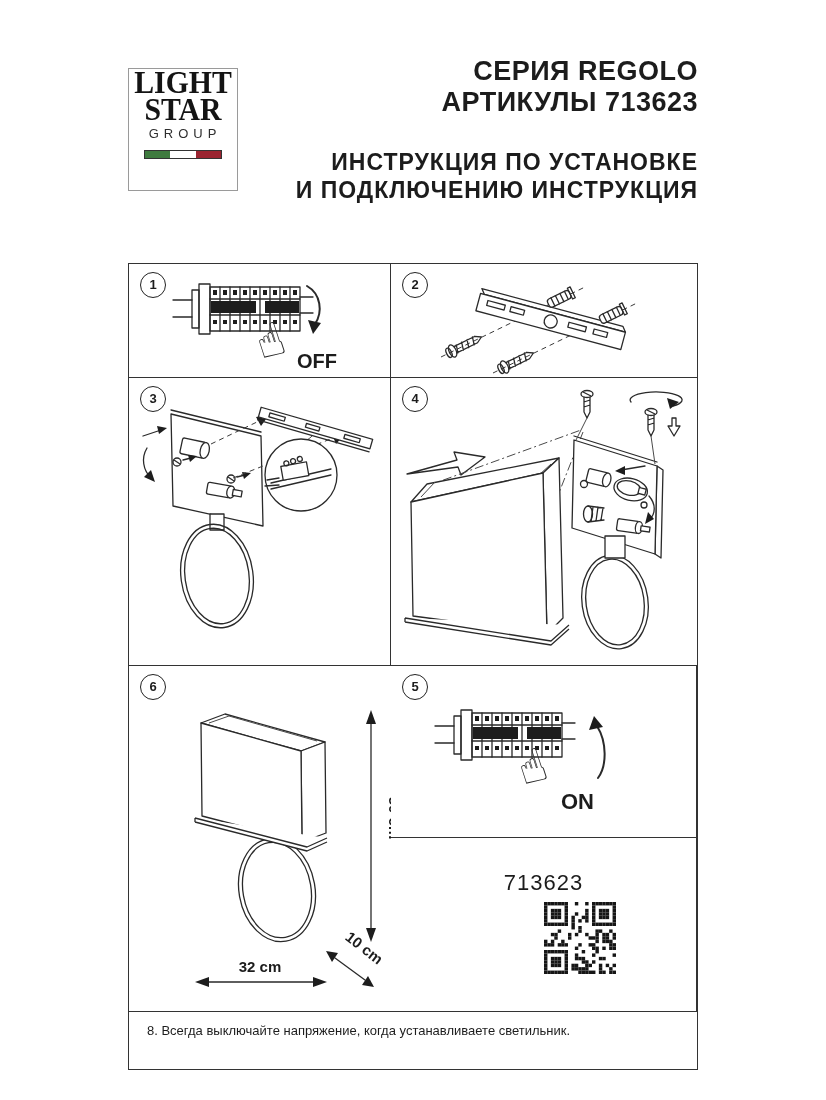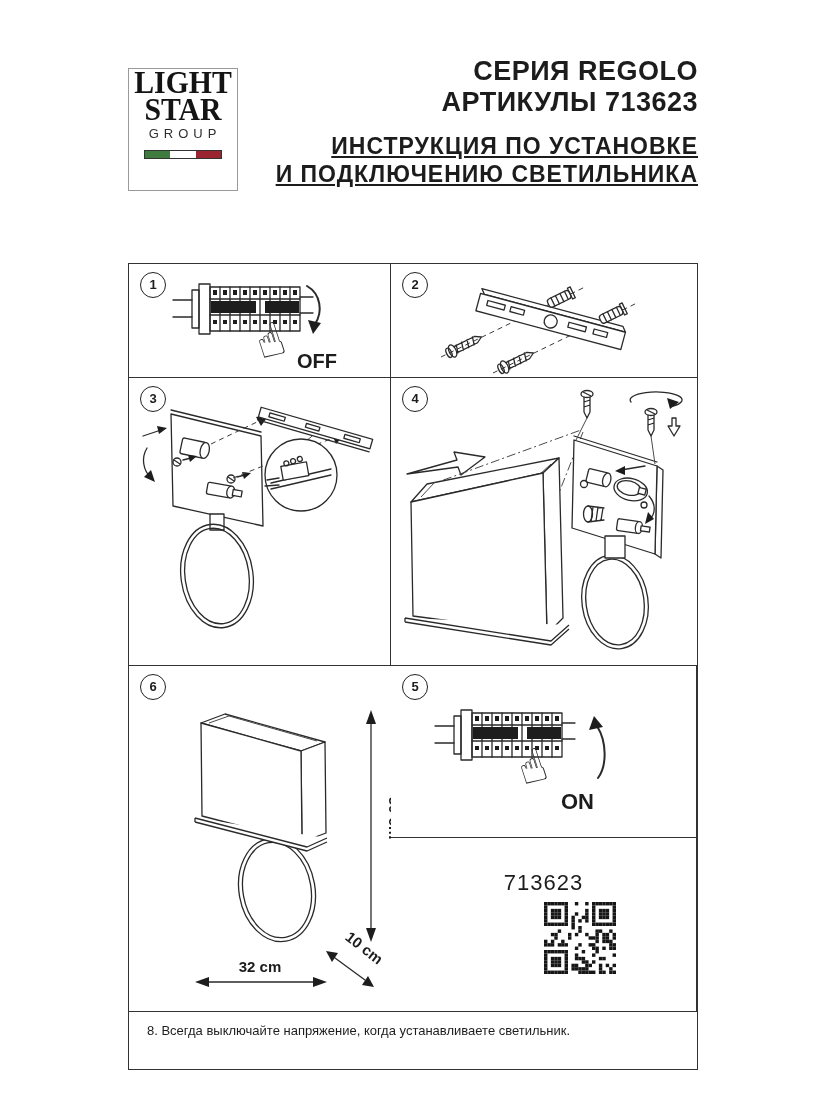--- a/index.html
+++ b/index.html
@@ -8,21 +8,21 @@
   
   .logo-box{position:absolute;left:128px;top:68px;width:110px;height:123px;
             border:1px solid #9a9a9a;box-sizing:border-box;text-align:center;}
   .logo-word{font-family:"Liberation Serif",serif;font-weight:700;font-size:31px;line-height:27px;
              letter-spacing:0px;color:#141414;transform:scaleX(.96);}
   .logo-group{font-size:13px;letter-spacing:5px;color:#2e2e2e;margin-top:3px;padding-left:4px;}
   .logo-flag{width:76px;height:7px;margin:9px auto 0;border:1px solid #333;display:flex;box-sizing:content-box;}
   .logo-flag div{flex:1;height:100%;}
   .title-block{position:absolute;right:128px;top:56px;text-align:right;}
   .title-line{font-weight:700;font-size:27px;line-height:31px;letter-spacing:.5px;}
-  .instr-block{margin-top:14px;text-decoration:underline;}
+  .instr-block{margin-top:30px;}
   .instr-line{font-weight:700;font-size:23px;line-height:28px;letter-spacing:1px;}
   
   .grid{position:absolute;left:128px;top:263px;width:570px;height:807px;box-sizing:border-box;
         border:1.5px solid #333;display:grid;grid-template-columns:262px 1fr;
         grid-template-rows:114px 288px 172px 174px 1fr;}
   .cell{position:relative;box-sizing:border-box;overflow:hidden;}
   .b-r{border-right:1.4px solid #333;}
   .b-b{border-bottom:1.4px solid #333;}
   .cell svg{position:absolute;left:0;top:0;}
   .num-badge{position:absolute;left:11px;top:8px;width:24px;height:24px;border:1.4px solid #222;
@@ -57,21 +57,21 @@
       <div style="background:#ffffff"></div>
       <div style="background:#9a2430"></div>
     </div>
   </div>
 
   <div class="title-block">
     <div class="title-line">СЕРИЯ REGOLO</div>
     <div class="title-line">АРТИКУЛЫ 713623</div>
     <div class="instr-block">
       <div class="instr-line">ИНСТРУКЦИЯ ПО УСТАНОВКЕ</div>
-      <div class="instr-line">И ПОДКЛЮЧЕНИЮ СВЕТИЛЬНИКА</div>
+      <div class="instr-line">И ПОДКЛЮЧЕНИЮ ИНСТРУКЦИЯ</div>
     </div>
   </div>
 
   <div class="grid">
 
     <div class="cell b-r b-b">
       <div class="num-badge">1</div>
       <svg width="260" height="112" viewBox="0 0 260 112">
         <g>
           <rect x="63" y="26" width="7" height="38" class="ln"></rect>

